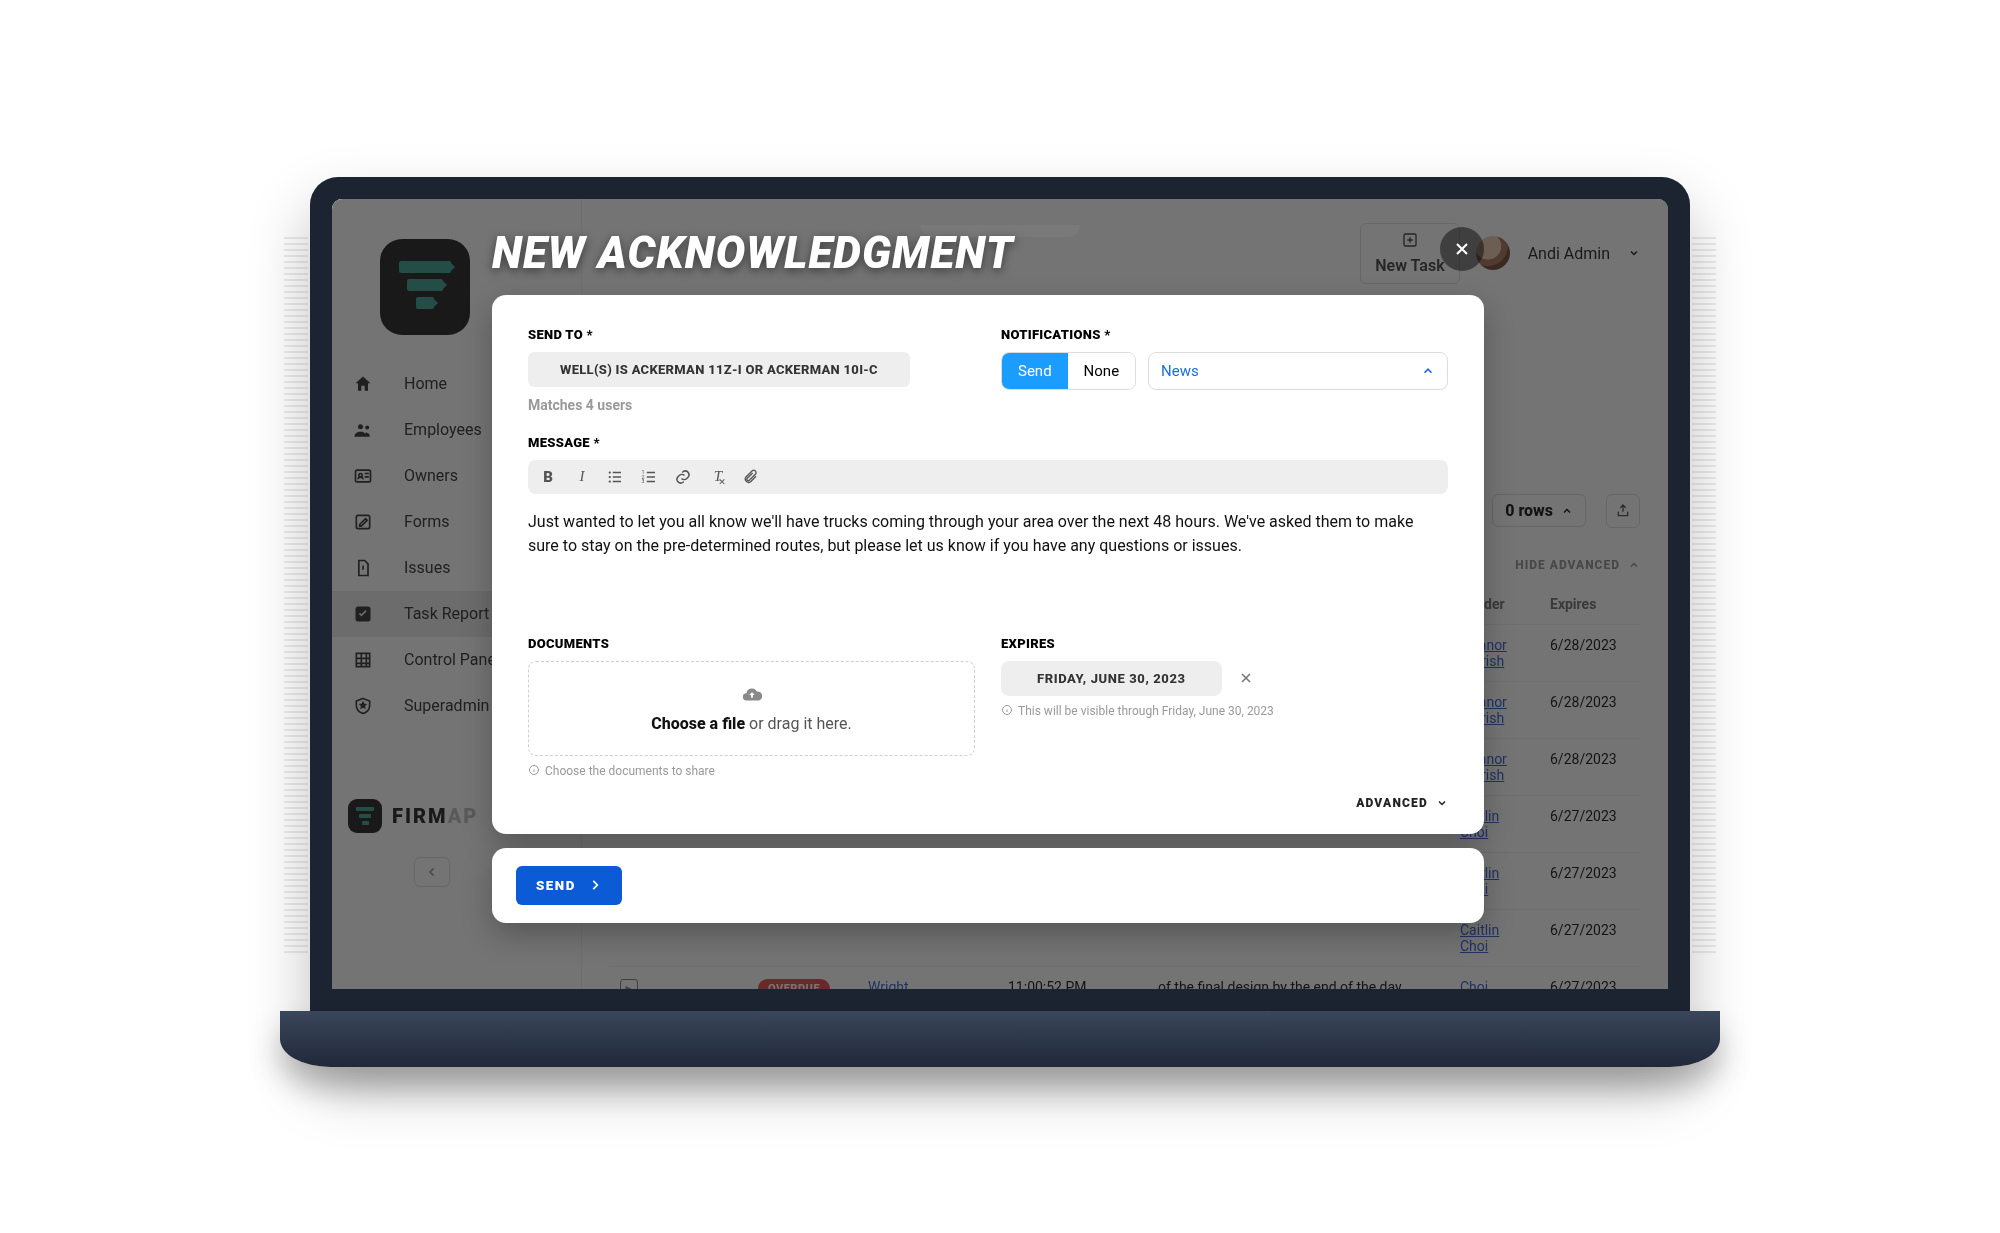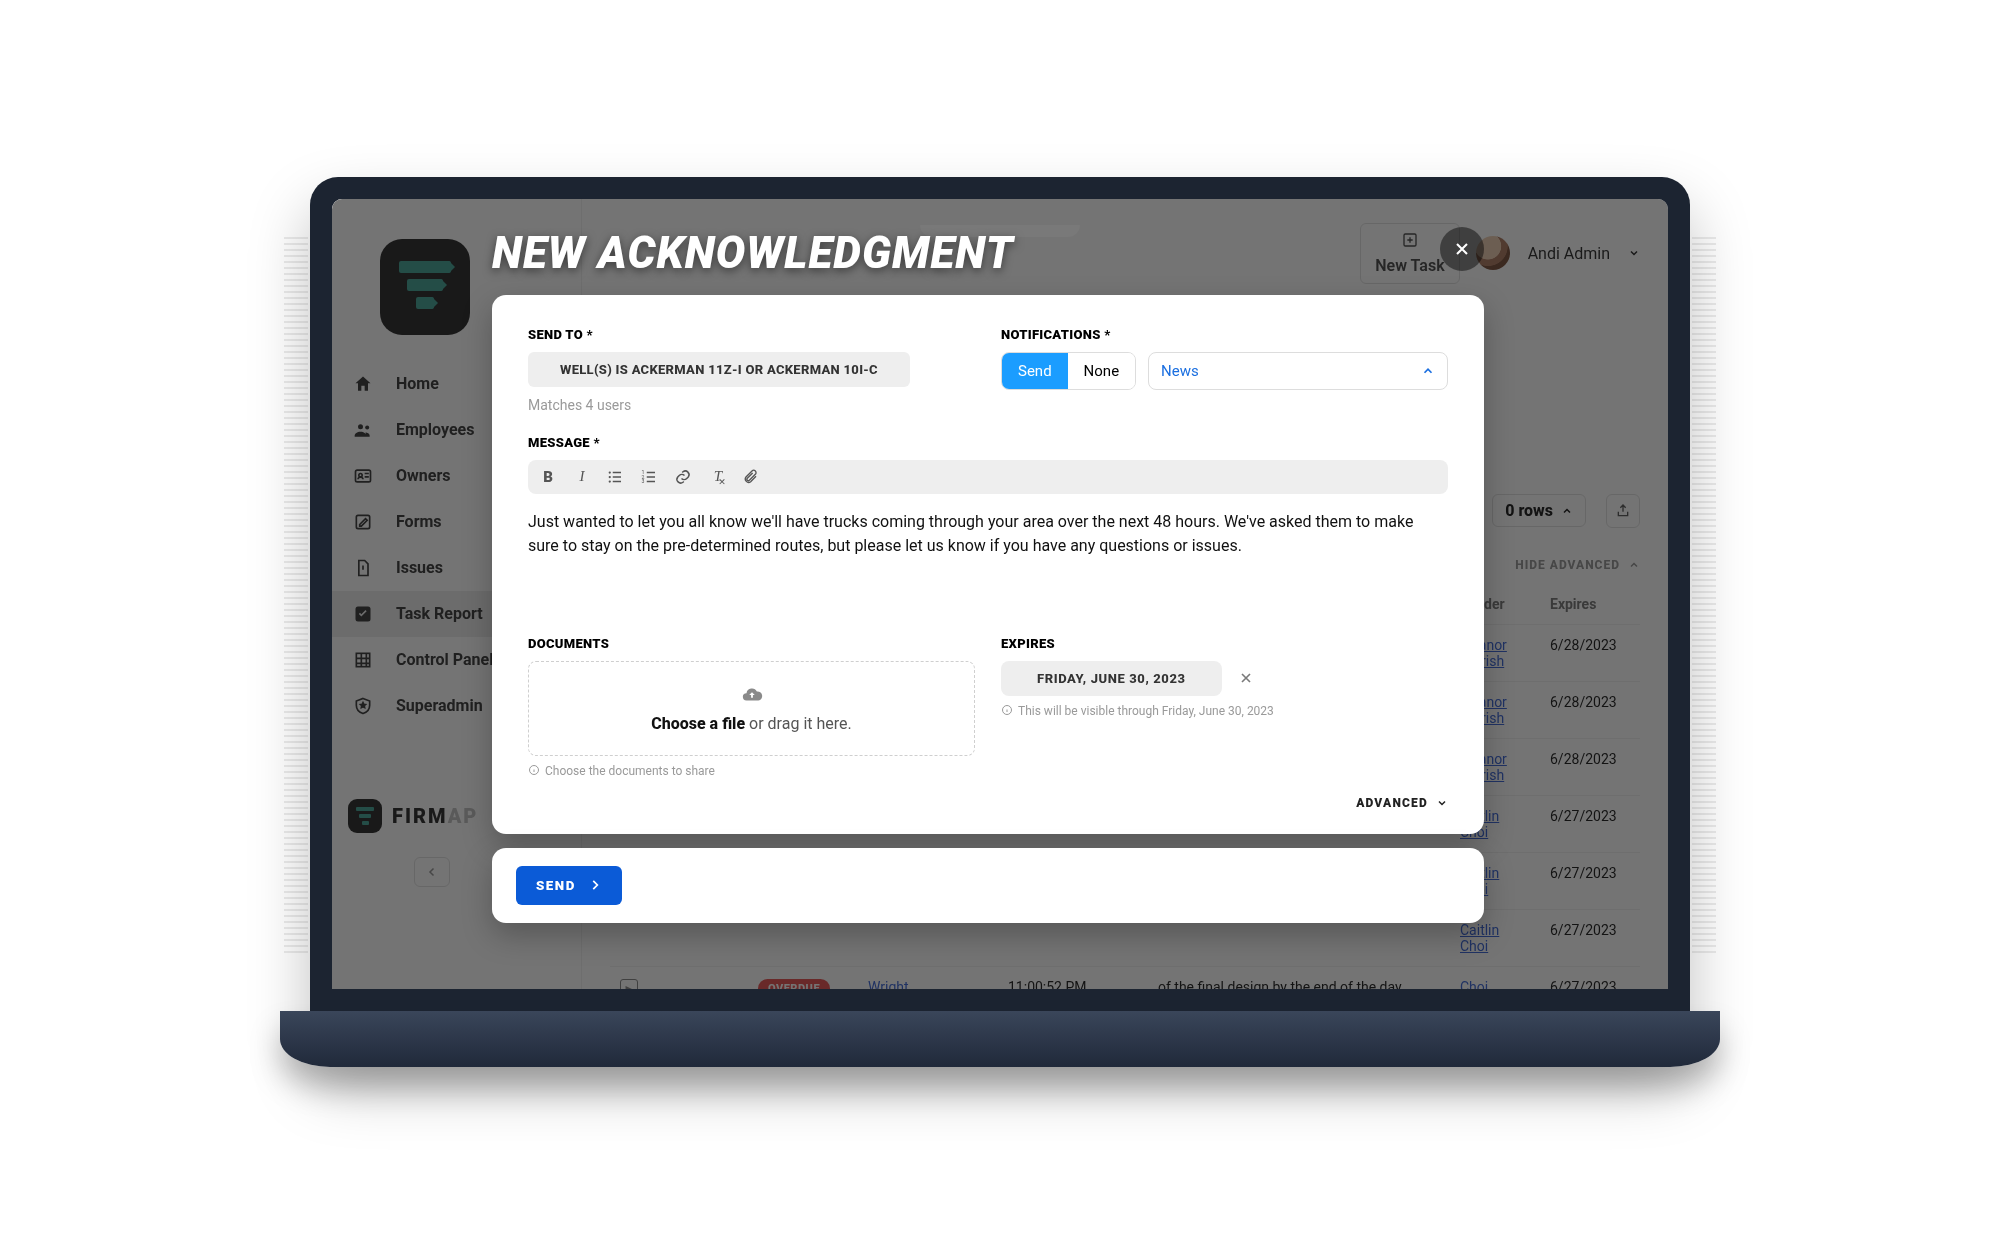--- a/index.html
+++ b/index.html
@@ -12,21 +12,21 @@
   .edge-left, .edge-right { position:absolute; top:60px; bottom:100px; width:24px; background:repeating-linear-gradient(#000 0 2px, transparent 2px 6px); opacity:.08;}
   .edge-left { left:-26px;} .edge-right { right:-26px;}
   .app { position:absolute; inset:0; display:flex; }
 
   .sidebar { width: 250px; background:#fff; border-right:1px solid #eee; padding-top:40px; }
   .logo-box { width:90px; height:96px; background:#111; border-radius:22px; margin: 0 0 26px 48px; display:flex; flex-direction:column; align-items:center; justify-content:center; gap:6px; padding:14px 14px 18px 14px;}
   .logo-bar { height:12px; background:#2e9889; border-radius:2px; position:relative;}
   .logo-bar::after{content:"";position:absolute; right:-4px; top:0; border-top:6px solid transparent; border-bottom:6px solid transparent; border-left:6px solid #2e9889;}
   .logo-bar.b1{width:52px;} .logo-bar.b2{width:36px;} .logo-bar.b3{width:18px;}
   .nav { display:flex; flex-direction:column; }
-  .nav-item { display:flex; gap:22px; padding: 13px 20px; font-weight:700; color:#222; cursor:pointer;}
+  .nav-item { display:flex; gap:30px; padding: 13px 20px; font-weight:400; color:#222; cursor:pointer;}
   .nav-item.active { background:#e9e9e9; }
   .nav-icon { width:22px; display:flex; align-items:center; justify-content:center; color:#222;}
   .brand-row { display:flex; align-items:center; gap:10px; margin: 70px 0 0 16px; }
   .brand-mini { width:34px; height:34px; background:#111; border-radius:9px; display:flex; flex-direction:column; justify-content:center; align-items:center; gap:3px; padding:6px;}
   .brand-mini span{display:block;height:4px;background:#2e9889;border-radius:1px;}
   .brand-mini .a{width:18px;} .brand-mini .b{width:12px;} .brand-mini .c{width:7px;}
   .brand-text{font-weight:900; letter-spacing:2px; font-size:20px; color:#111;}
   .brand-text .fade{color:#bbb;}
   .back-btn { width:36px;height:30px;border:1px solid #ddd;border-radius:6px;display:flex;align-items:center;justify-content:center;margin:24px 0 0 82px;color:#888;}
 
@@ -50,21 +50,21 @@
   .title-big { position:absolute; top:28px; left:160px; font-size:44px; font-weight:900; font-style:italic; letter-spacing:1px; color:#fff; text-shadow:0 3px 10px rgba(0,0,0,.5);}
   .close-x { position:absolute; top:28px; right:184px; width:44px;height:44px;border-radius:50%;background:rgba(0,0,0,.45);display:flex;align-items:center;justify-content:center;color:#fff;}
 
   .modal-wrap{position:absolute; top:96px; left:160px; right:184px; display:flex; flex-direction:column; gap:14px;}
   .card{background:#fff;border-radius:14px;box-shadow:0 12px 30px rgba(0,0,0,.25);}
   .form{padding:32px 36px 24px 36px;}
   .row{display:flex; gap:26px;}
   .col{flex:1;}
   .lbl{font-weight:900; font-size:13px; letter-spacing:.3px; margin-bottom:10px;}
   .chip{display:inline-block;background:#eee;border-radius:6px;padding:10px 32px;font-size:13px;font-weight:800;letter-spacing:.3px;color:#333;}
-  .hint{color:#9a9a9a;font-size:14px;margin-top:10px;}
+  .hint{color:#9a9a9a;font-size:14px;margin-top:10px;font-weight:bold;}
   .seg{display:inline-flex;border:1px solid #ddd;border-radius:8px;overflow:hidden;}
   .seg button{border:0;background:#fff;padding:9px 16px;font-size:15px;cursor:pointer;}
   .seg button.on{background:#1b9dff;color:#fff;}
   .dropdown{flex:1;border:1px solid #ddd;border-radius:8px;padding:9px 12px;display:flex;align-items:center;justify-content:space-between;color:#1b6fe0;font-size:15px;}
   .editor{margin-top:22px;}
   .toolbar{background:#eee;border-radius:8px;padding:8px 10px;display:flex;gap:14px;align-items:center;color:#555;}
   .toolbar span{width:20px;text-align:center;font-size:15px;}
   .toolbar .b{font-weight:900;} .toolbar .i{font-style:italic;font-family:serif;}
   .msgbox{border:0;width:100%;resize:none;font-size:16px;line-height:1.5;color:#111;margin-top:16px;font-family:inherit;}
   .dzone{border:1.5px dashed #cfcfcf;border-radius:8px;padding:22px;display:flex;flex-direction:column;align-items:center;gap:8px;color:#555;}

